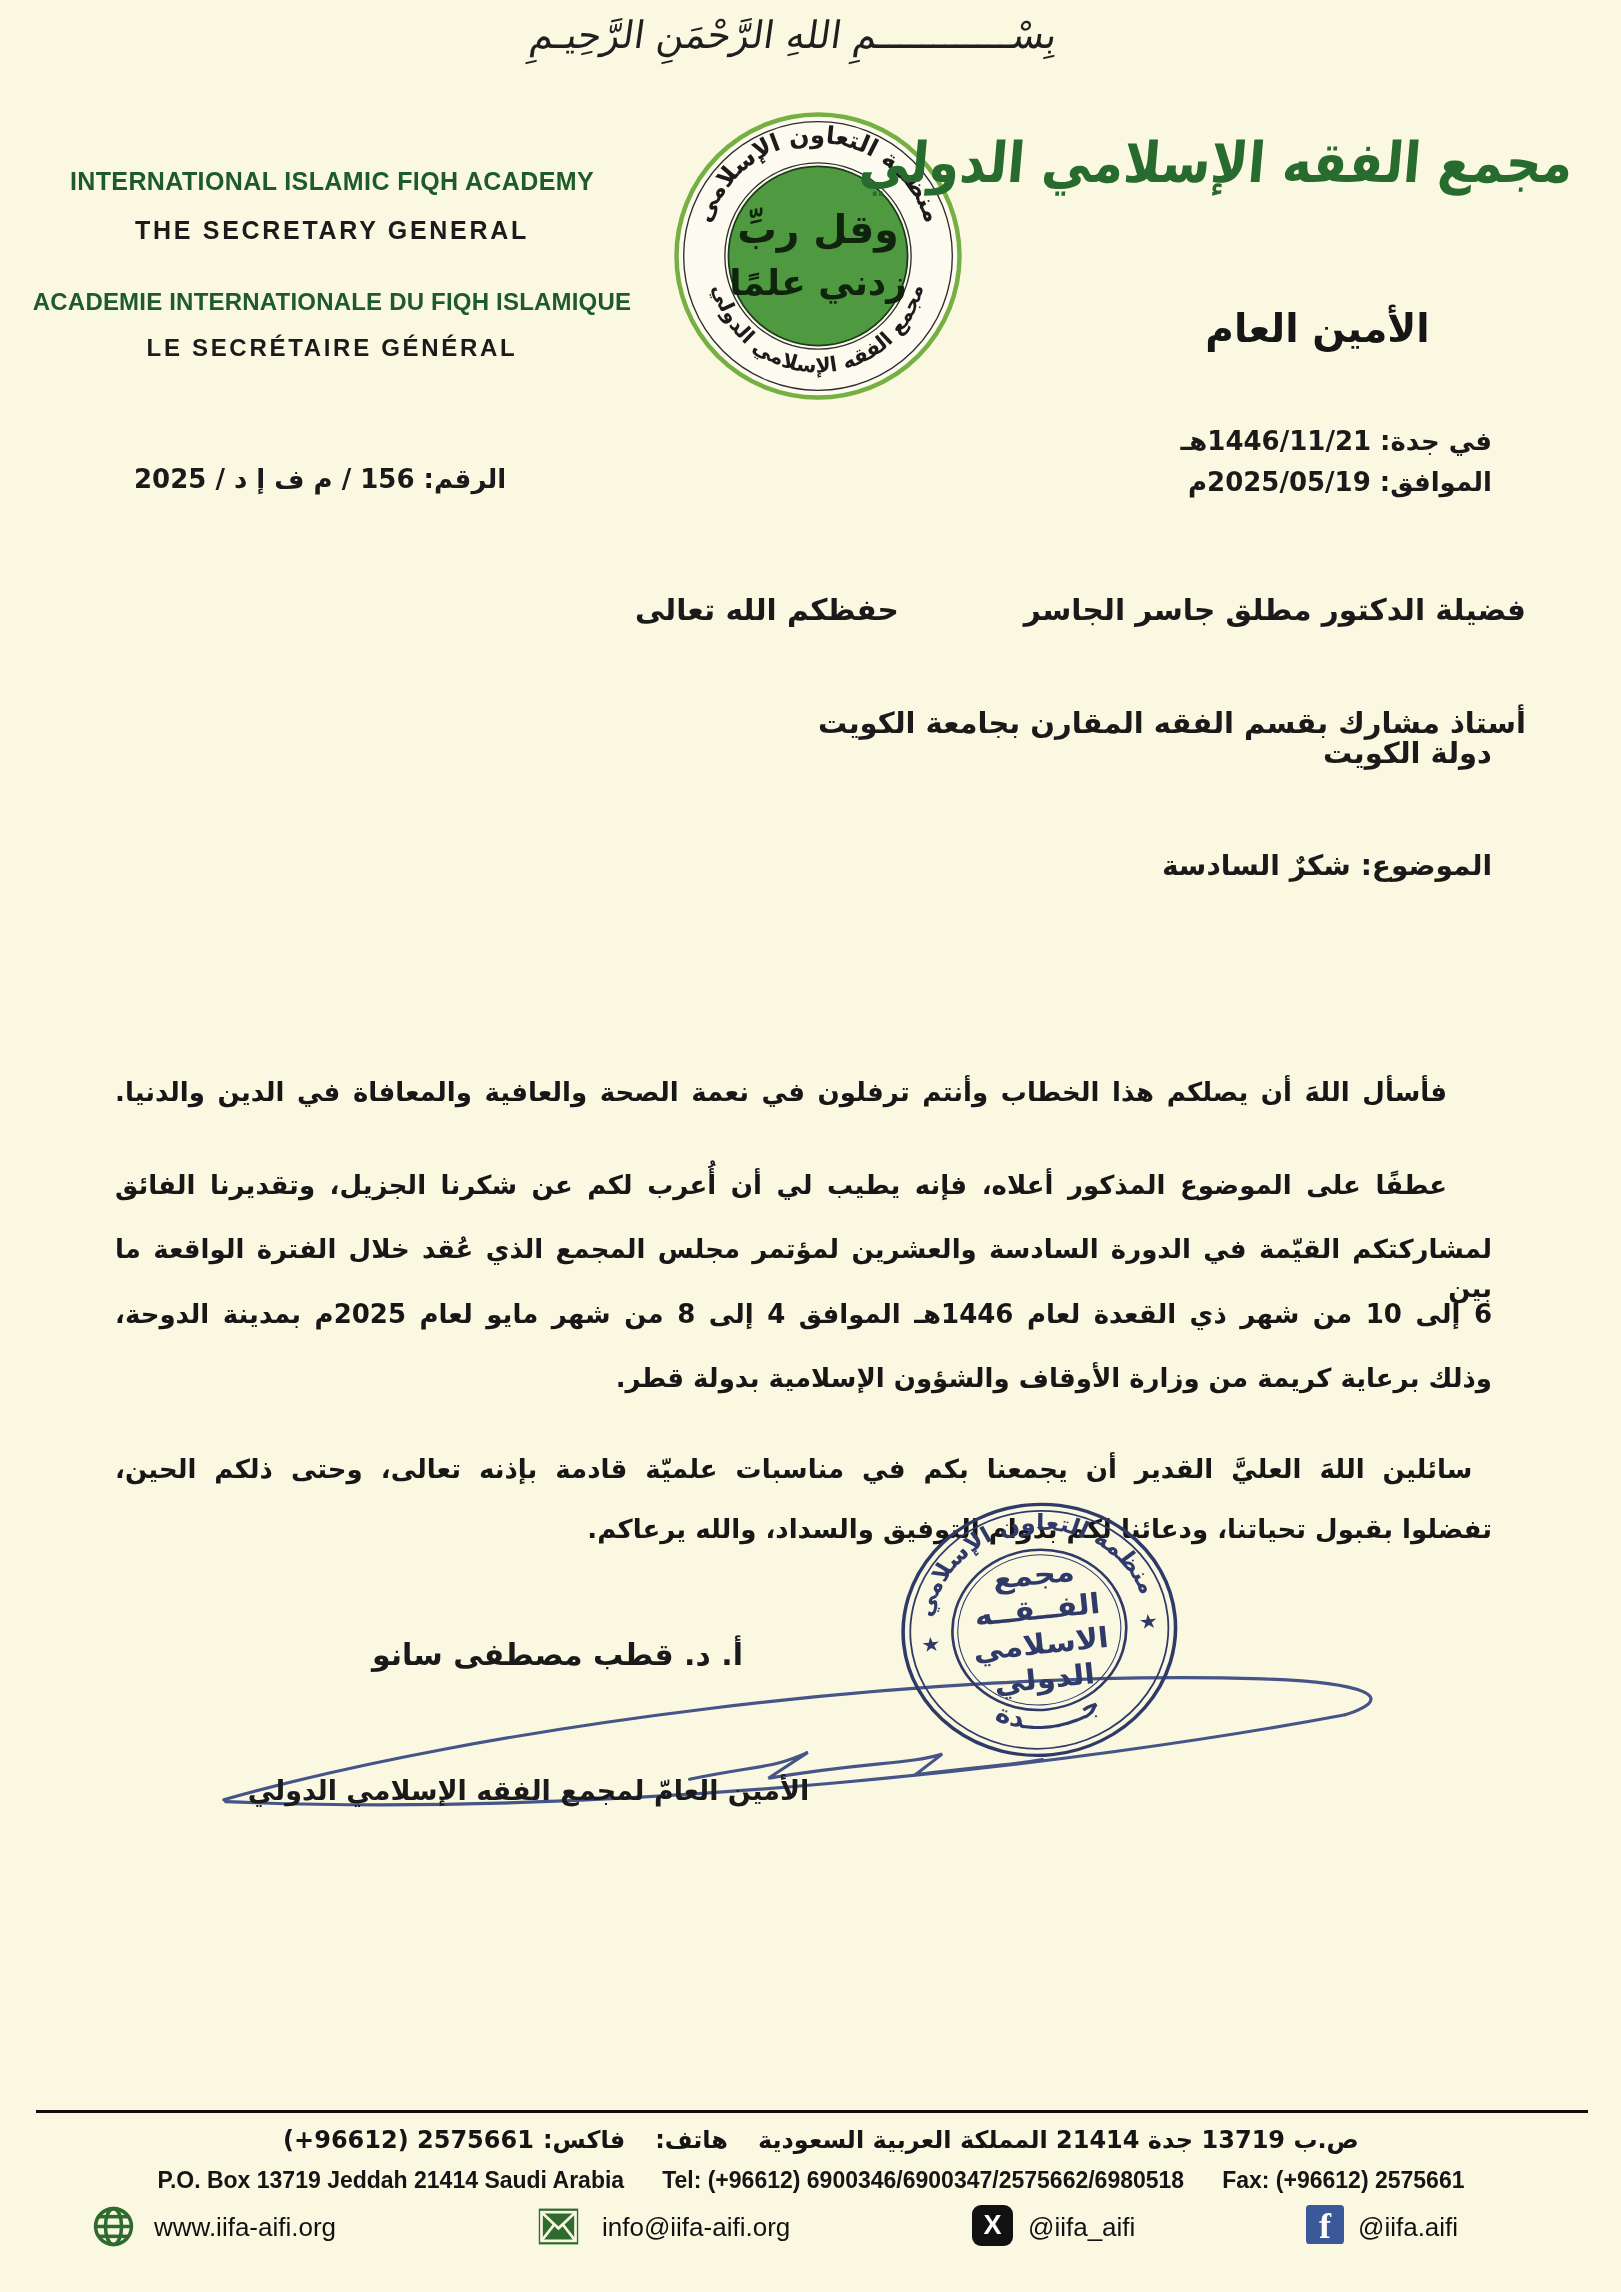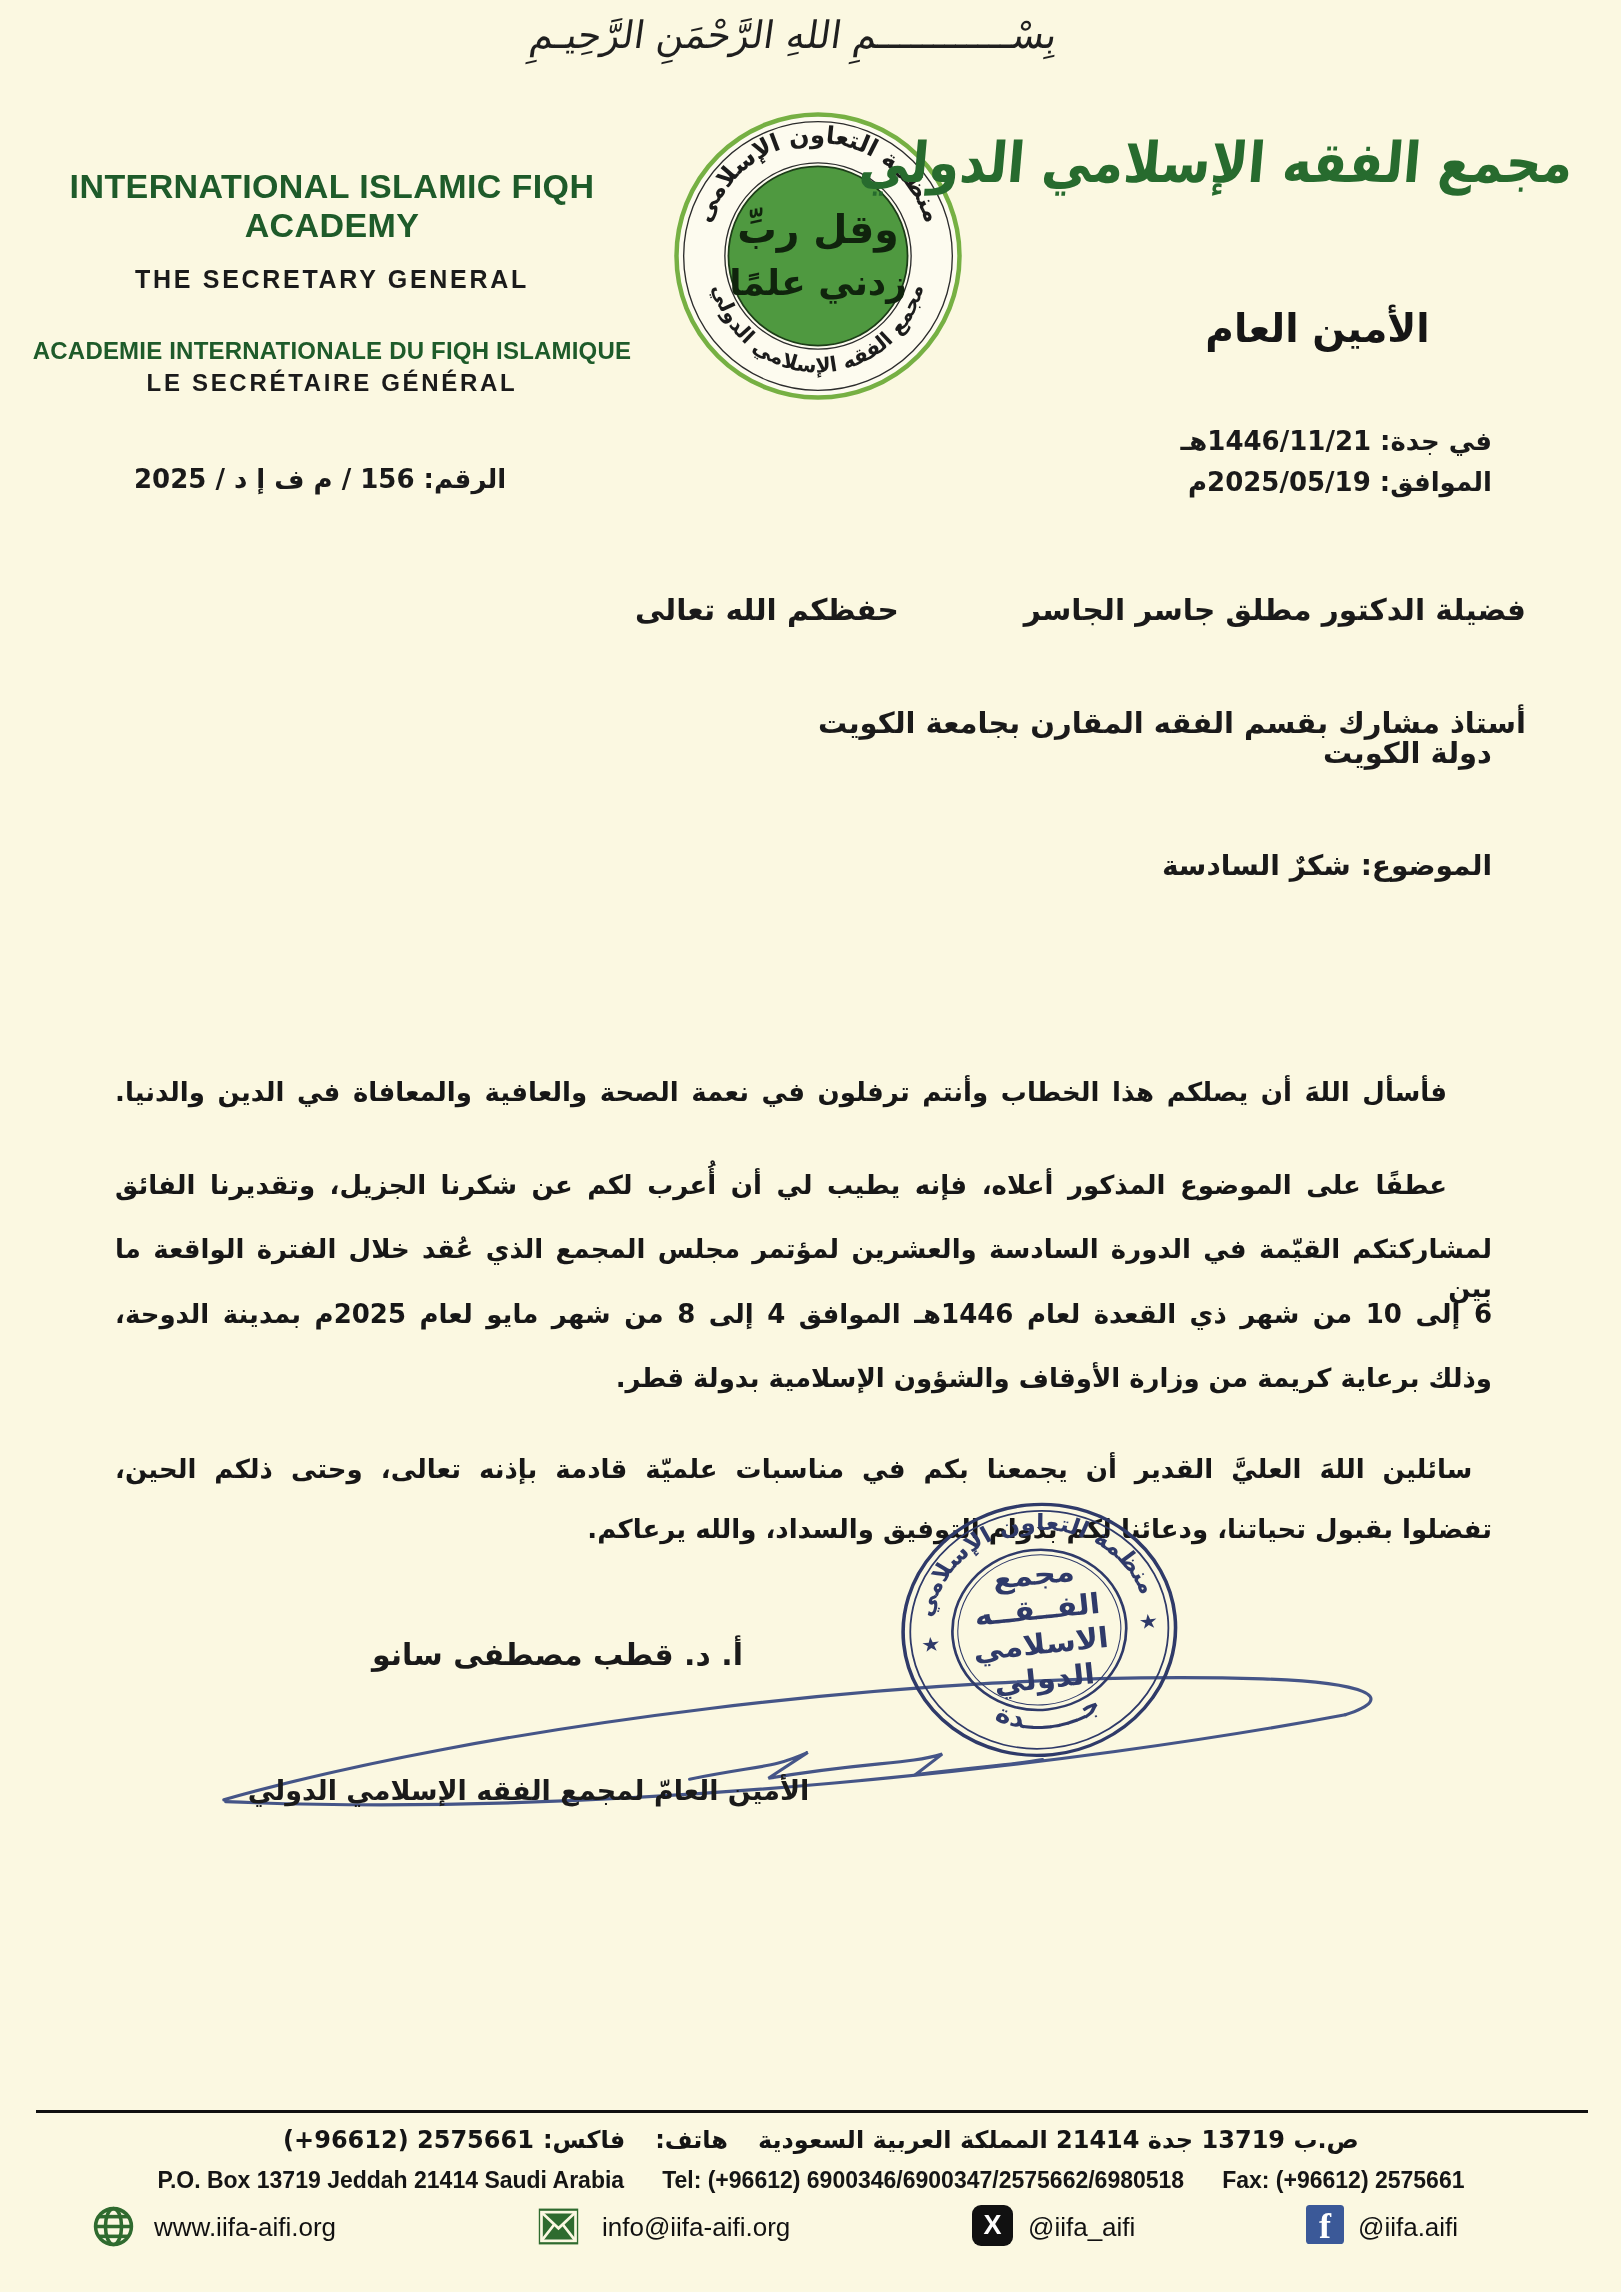--- a/index.html
+++ b/index.html
@@ -11,23 +11,23 @@
   .abs{position:absolute;}
   .ar{direction:rtl; unicode-bidi:plaintext;}
   
   .bismillah{
     left:573px; top:12.5px; width:484px; text-align:center;
     font-size:38px; color:#1f1f1f; transform:skewX(-8deg);
     white-space:nowrap;
   }
   .latin-block{left:16px; top:167px; width:632px; text-align:center;
     font-family:"Liberation Sans", sans-serif; font-weight:bold;}
-  .latin-block .l1{font-size:34px; color:#1e5b2a; letter-spacing:0.4px; margin-bottom:19.7px;}
+  .latin-block .l1{font-size:25px; color:#1e5b2a; letter-spacing:0.4px; margin-bottom:19.7px;}
   .latin-block .l2{font-size:25px; color:#1b1b1b; letter-spacing:2.7px; margin-bottom:43px;}
-  .latin-block .l3{font-size:24px; color:#1e5b2a; letter-spacing:0.2px; margin-bottom:4px;}
+  .latin-block .l3{font-size:24px; color:#1e5b2a; letter-spacing:0.2px; margin-bottom:18px;}
   .latin-block .l4{font-size:24px; color:#1b1b1b; letter-spacing:2.7px;}
   .org-title{
     right:49px; top:134px; width:627px; text-align:center;
     font-size:50px; font-weight:bold; color:#276b2e;
     transform:skewX(-5deg) scaleY(1.12); white-space:nowrap; direction:rtl;
   }
   .org-subtitle{
     right:170px; top:306px; width:269px; text-align:center;
     font-size:39px; font-weight:bold; color:#161616; direction:rtl;
   }

